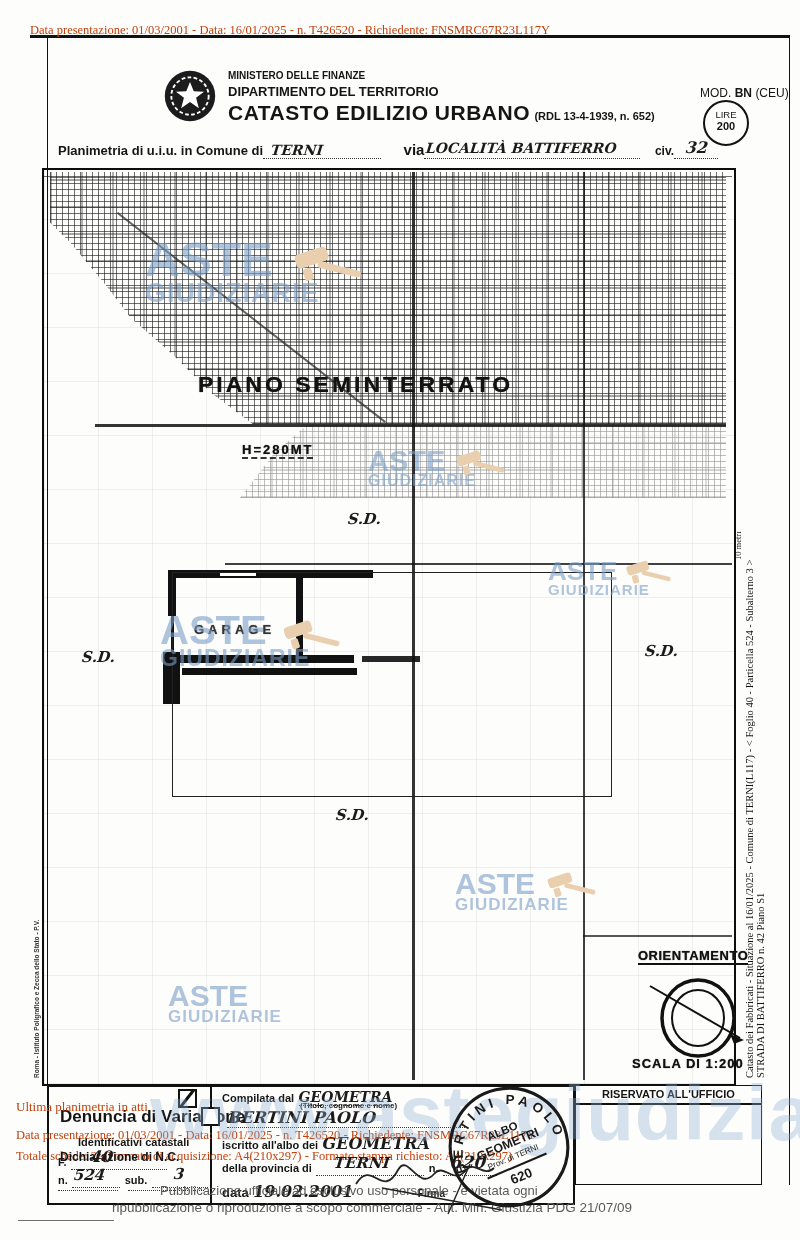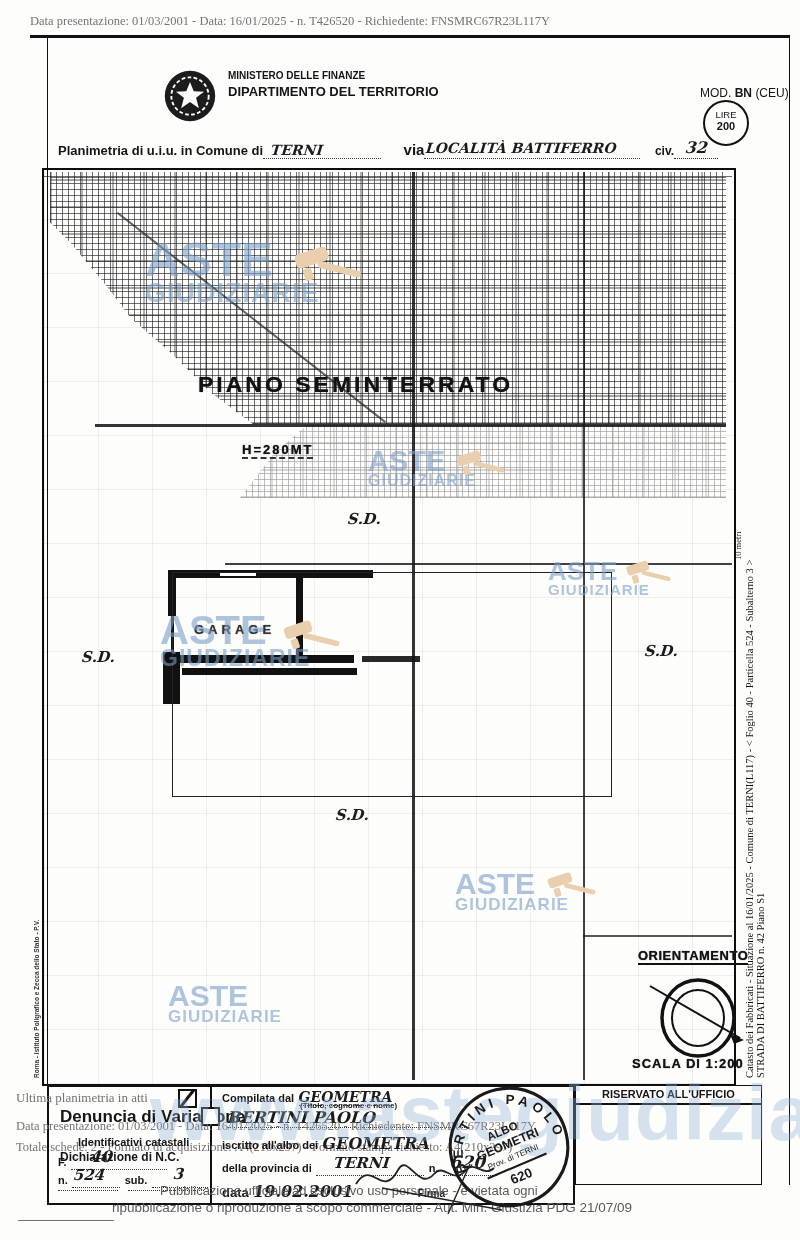--- a/index.html
+++ b/index.html
@@ -18,21 +18,21 @@
   .hatch{background-image:
       repeating-linear-gradient(0deg, rgba(25,25,25,.62) 0 1px, transparent 1px 6px),
       repeating-linear-gradient(90deg, rgba(25,25,25,.62) 0 1px, transparent 1px 6px),
       repeating-linear-gradient(0deg, rgba(0,0,0,.35) 0 2px, transparent 2px 27px),
       repeating-linear-gradient(90deg, rgba(0,0,0,.30) 0 2px, transparent 2px 31px);}
   .faintgrid{background-image:
       repeating-linear-gradient(0deg, rgba(0,0,0,.06) 0 1px, transparent 1px 54px),
       repeating-linear-gradient(90deg, rgba(0,0,0,.06) 0 1px, transparent 1px 54px);}
   .wm{color:rgba(122,158,199,.60);font-weight:bold;line-height:.9;z-index:5;}
   .wm .l2{letter-spacing:1px;}
-  .ovl{font-family:"Liberation Serif",serif;color:#737373;z-index:7;white-space:nowrap;}
+  .ovl{font-family:"Liberation Serif",serif;color:#c2410c;z-index:7;white-space:nowrap;margin-top:9px;}
   .gray{color:#5a5a5a;}
   svg{display:block;}
 </style>
 </head>
 <body>
 
 <div id="page">
 
   
   <div class="abs ovl" style="left:30px;top:14px;font-size:12.5px;">Data presentazione: 01/03/2001 - Data: 16/01/2025 - n. T426520 - Richiedente: FNSMRC67R23L117Y</div>
@@ -47,20 +47,24 @@
   <div class="abs" style="left:162px;top:68px;">
     <svg width="56" height="56" viewBox="0 0 60 60">
       <circle cx="30" cy="30" r="27" fill="#1c1c1c"></circle>
       <circle cx="30" cy="30" r="20" fill="none" stroke="#fff" stroke-width="2" stroke-dasharray="4 2.5"></circle>
       <polygon fill="#fff" points="30,15 34,25 45,25.5 36.5,32 39.5,43 30,36.5 20.5,43 23.5,32 15,25.5 26,25"></polygon>
     </svg>
   </div>
 
   <div class="abs" style="left:228px;top:70px;font-size:10px;font-weight:bold;">MINISTERO DELLE FINANZE</div>
   <div class="abs" style="left:228px;top:84px;font-size:13px;font-weight:bold;">DIPARTIMENTO DEL TERRITORIO</div>
+  <div class="abs" style="left:228px;top:101px;white-space:nowrap;">
+    <span style="font-size:21px;font-weight:bold;letter-spacing:.5px;">CATASTO EDILIZIO URBANO</span>
+    <span style="font-size:11px;font-weight:bold;">(RDL 13-4-1939, n. 652)</span>
+  </div>
 
   <div class="abs" style="left:700px;top:86px;font-size:12px;white-space:nowrap;">
     <span>MOD.</span>
     <b>BN</b>
     <span>(CEU)</span>
   </div>
   <div class="abs" style="left:703px;top:100px;width:46px;height:46px;border:2px solid #111;border-radius:50%;text-align:center;padding-top:7px;box-sizing:border-box;">
     <div style="font-size:9.5px;">LIRE</div>
     <div style="font-size:11px;font-weight:bold;">200</div>
   </div>

